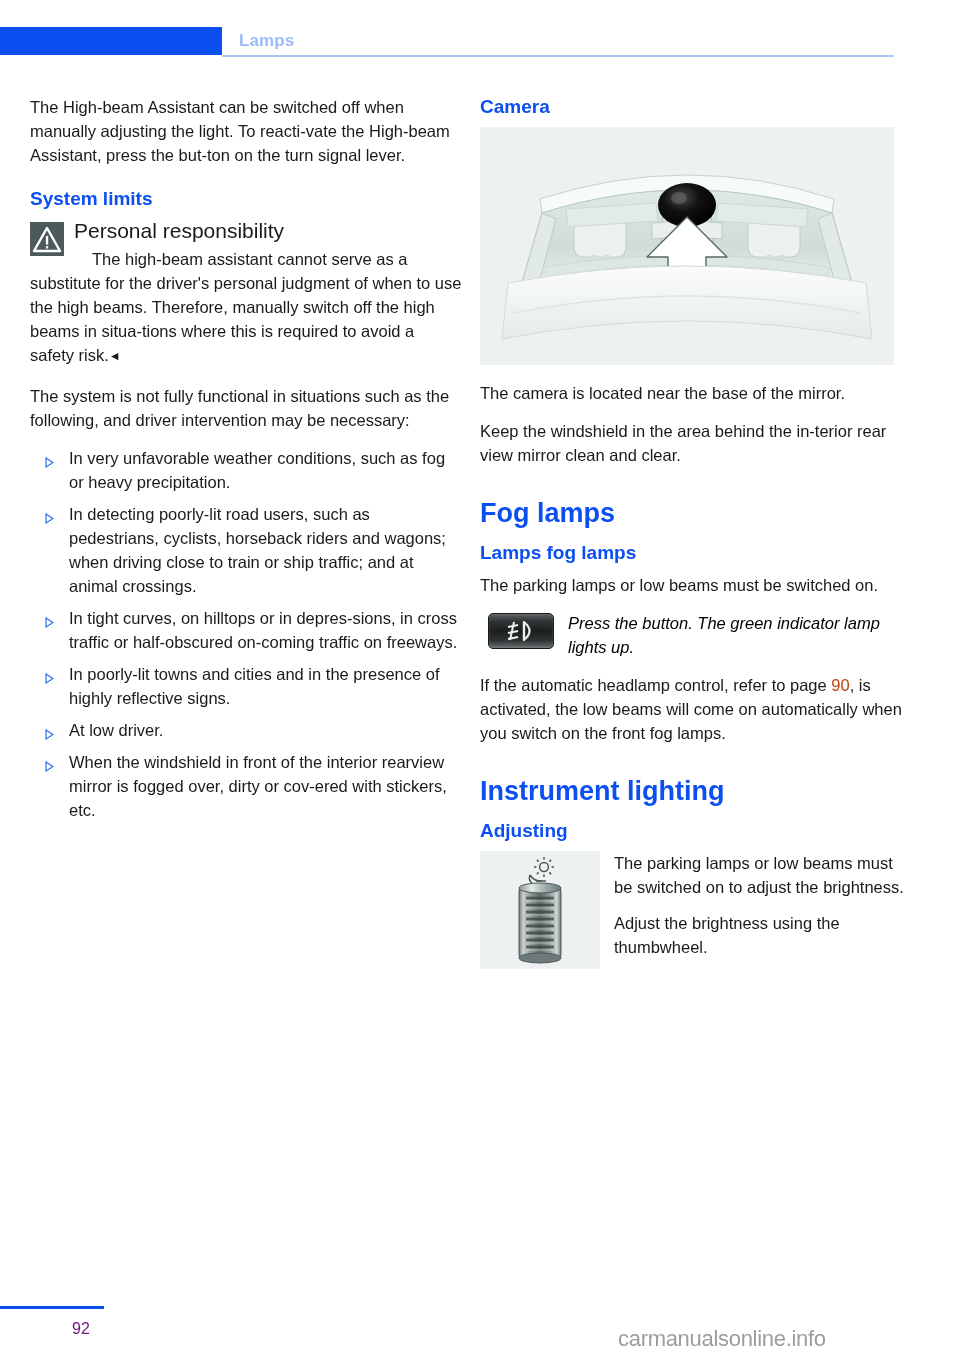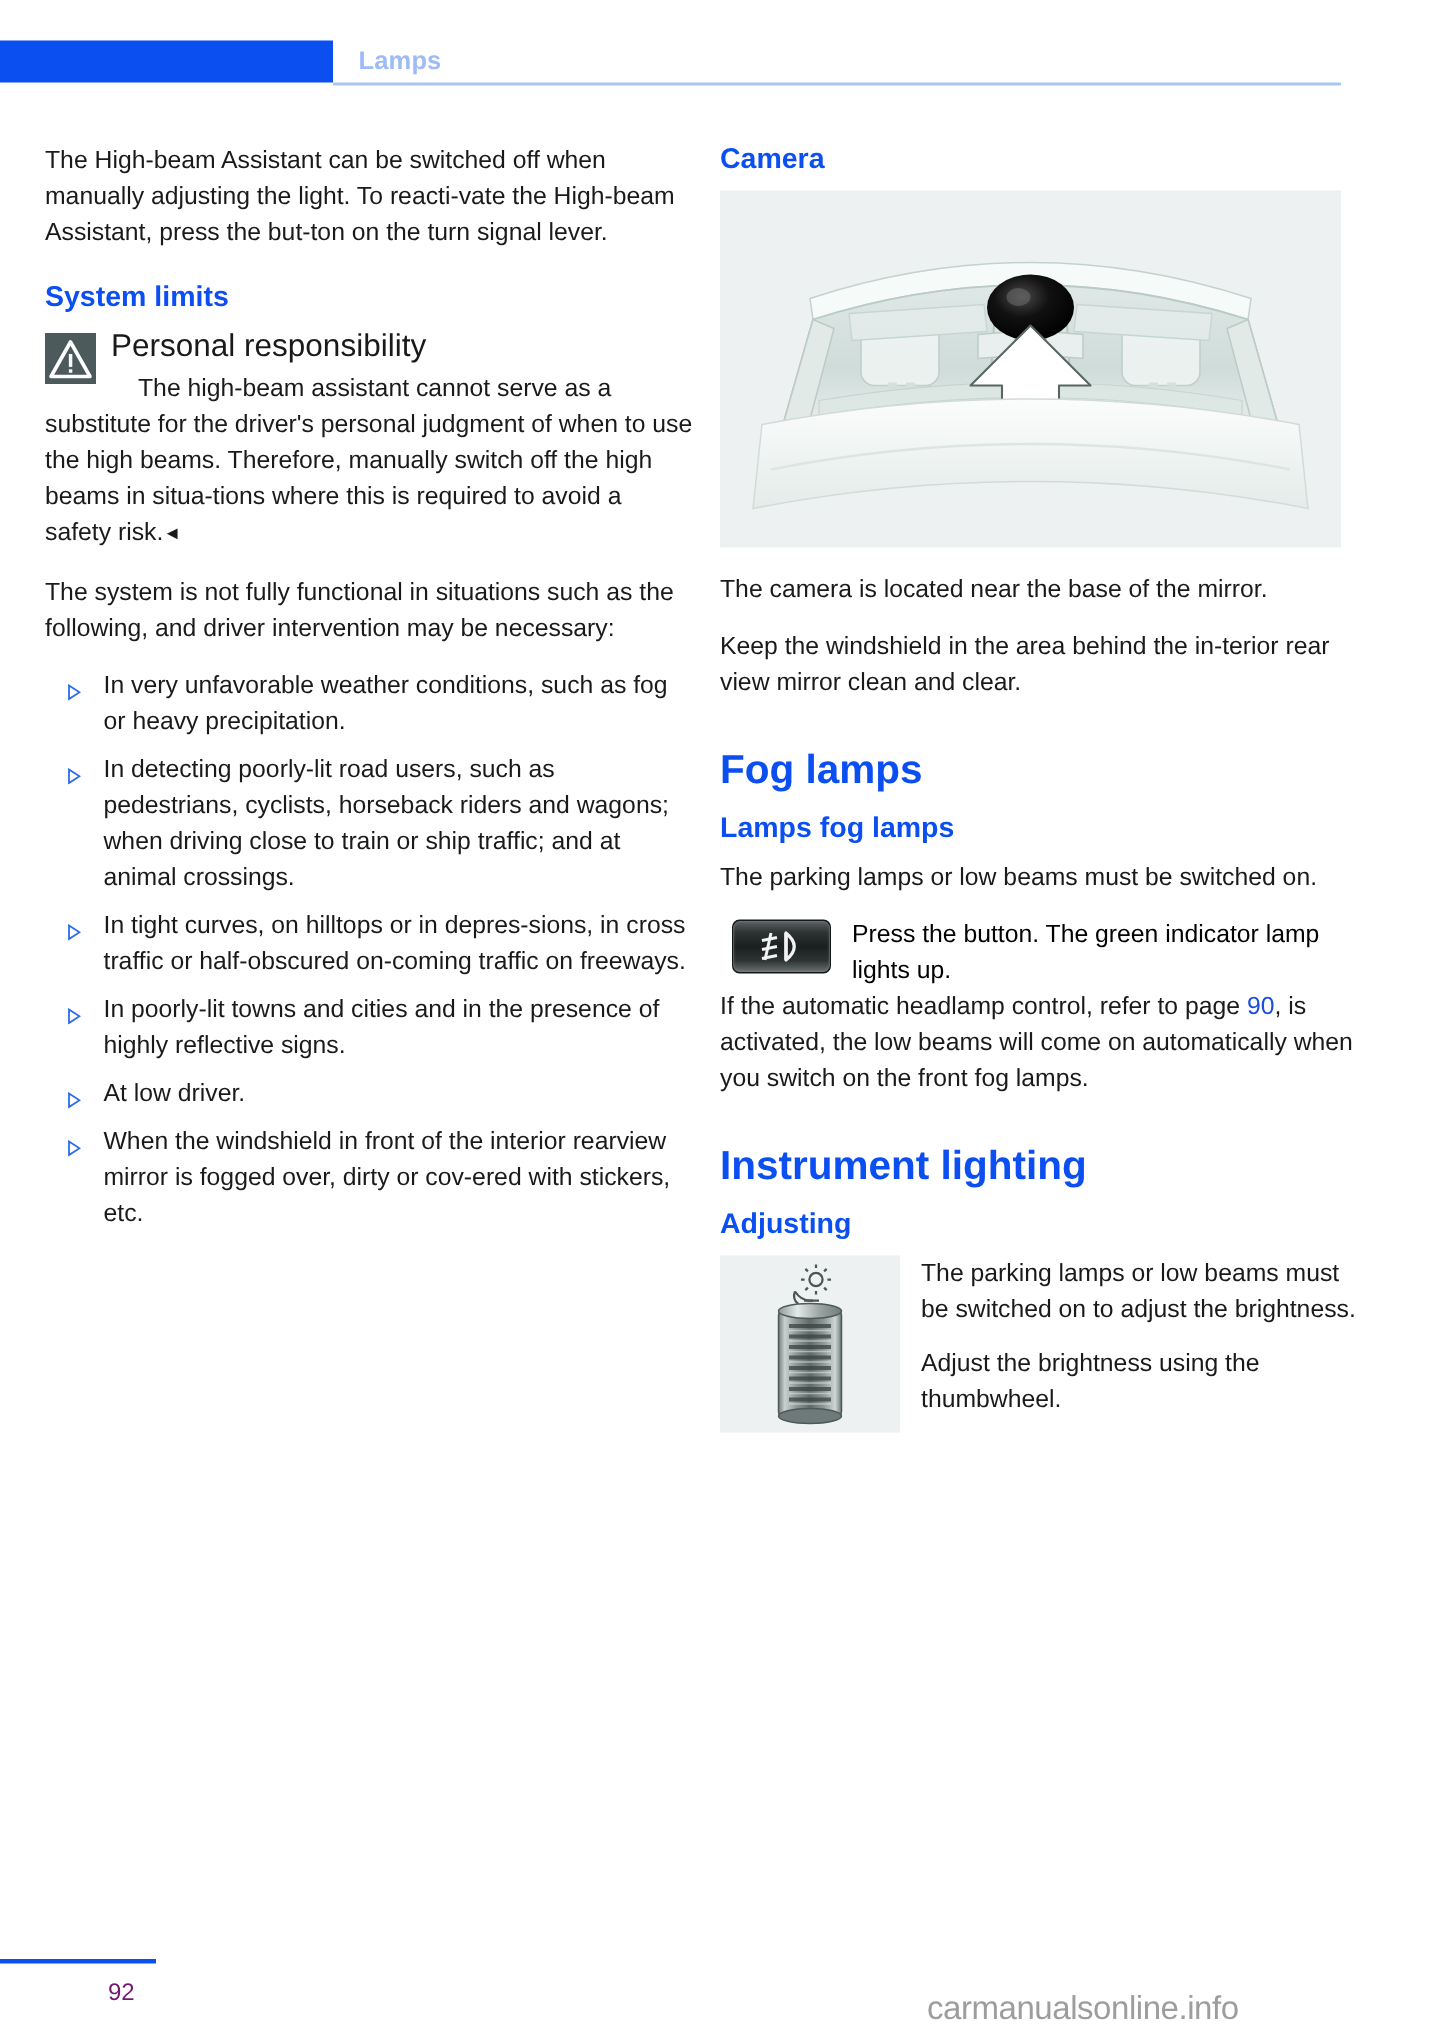--- a/index.html
+++ b/index.html
@@ -84,21 +84,21 @@
   }
   h1.main {
     font-size: 27px;
     font-weight: bold;
     color: #0b4ff0;
     margin: 30px 0 12px 0;
     line-height: 32px;
   }
   h2.sub.first { margin-top: 0; }
 
-  .xref { color: #1d4ed8; }
+  .xref { color: #c2410c; }
   .endmark { font-size: 12px; vertical-align: 1px; letter-spacing: 0; }
 
   
   .warning-block {
     position: relative;
     margin-bottom: 14px;
   }
   .warning-icon {
     float: left;
     width: 34px;
@@ -154,20 +154,22 @@
     background: #eef1f1;
     margin: 4px 0 16px 0;
     position: relative;
     overflow: hidden;
   }
 
   
   .icon-row {
     position: relative;
     min-height: 40px;
+    margin-bottom: 14px;
+    font-style: italic;
   }
   .icon-row::after { content: ""; display: block; clear: both; }
 
   .fog-button {
     float: left;
     width: 64px;
     height: 34px;
     border-radius: 5px;
     margin: 2px 14px 0 8px;
     background: linear-gradient(to bottom, #5c6263 0%, #2e3334 22%, #1b1f20 50%, #2e3334 78%, #6a7071 100%);

